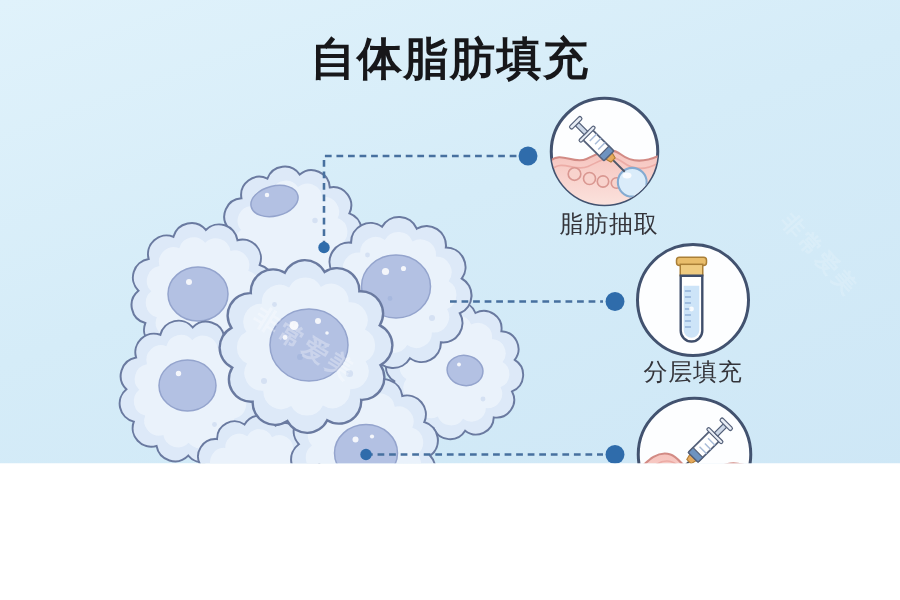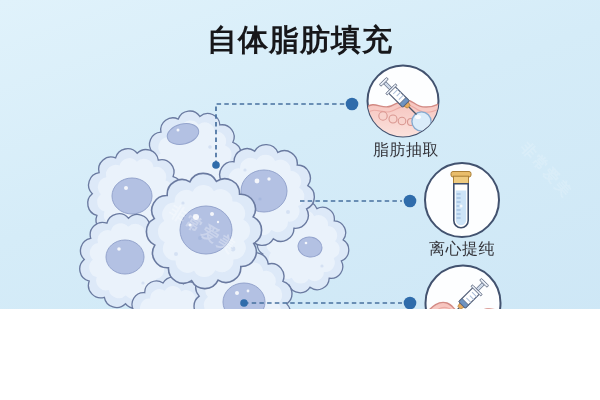--- a/index.html
+++ b/index.html
@@ -227,15 +227,15 @@
 
     <g>
       <text class="wm" font-size="17" opacity="0.30" transform="translate(168,214) rotate(32)">非常爱美</text>
       <text class="wm" font-size="15" opacity="0.16" transform="translate(520,148) rotate(48)">非常爱美</text>
       <text class="wm" font-size="13" opacity="0.14" transform="translate(440,398) rotate(-22)">非常爱美</text>
       <rect x="500" y="367" width="92" height="22" rx="11" fill="#eef8fd" opacity="0.5"></rect>
     </g>
   </svg>
 
   <div class="step-label" style="left:406px;top:150px">脂肪抽取</div>
-  <div class="step-label" style="left:462px;top:249px">离心提纯</div>
+  <div class="step-label" style="left:462px;top:249px">分层填充</div>
 
 </div>
 
 </body></html>

